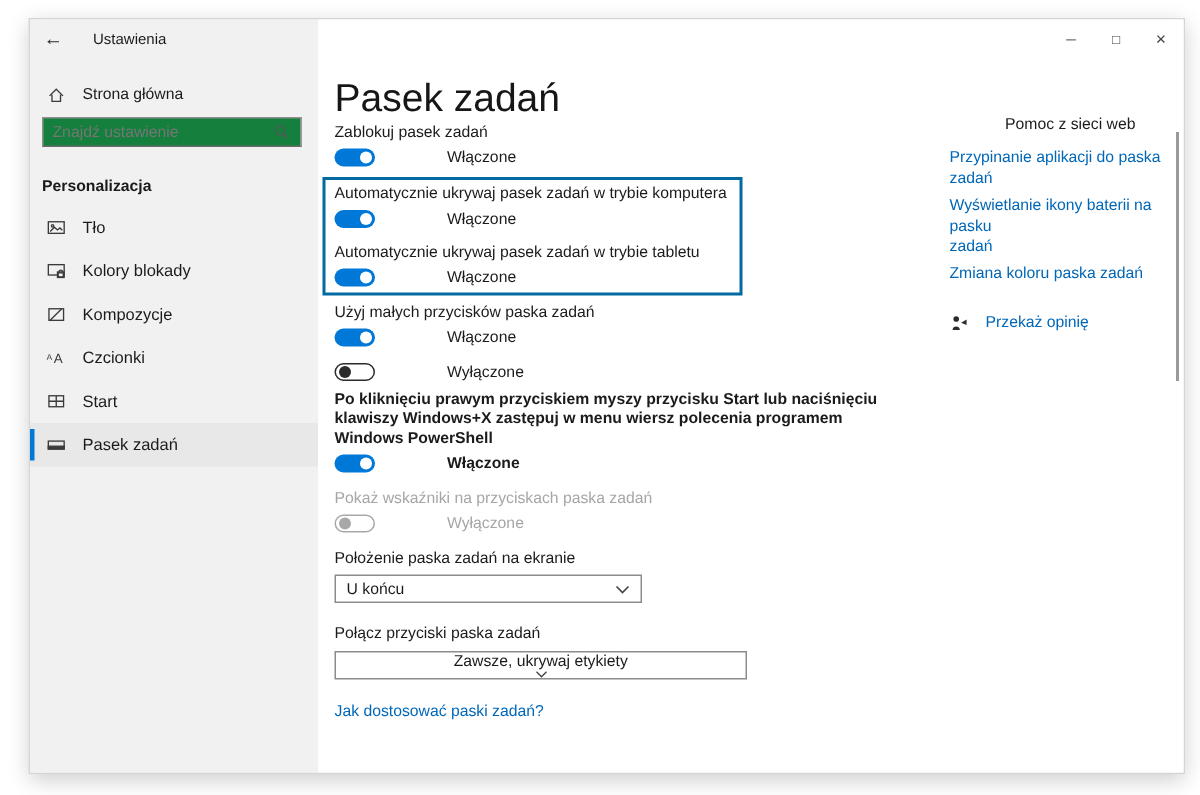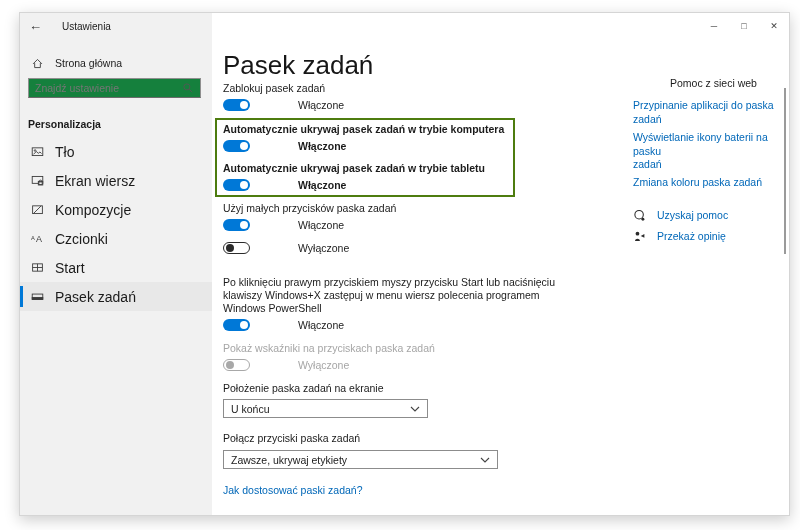--- a/index.html
+++ b/index.html
@@ -17,57 +17,57 @@
   .search-box{position:absolute;left:8px;top:65px;width:173px;height:20px;background:#15803d;
     border:1px solid #8f8f8f;border-bottom-color:#6b6b6b;box-sizing:border-box;display:flex;align-items:center;}
   .search-box input{flex:1;border:none;outline:none;background:transparent;font-size:10.5px;padding:0 0 0 6px;
     font-family:"Liberation Sans",sans-serif;color:#1b1b1b;min-width:0;}
   .search-box input::placeholder{color:#757575;}
   .search-box svg{margin-right:6px;flex:none;}
   .side-header{position:absolute;left:8px;top:94px;font-size:10.5px;font-weight:bold;color:#1b1b1b;margin-top:11px;}
   .side-items{position:absolute;left:0;top:124px;width:100%;}
   .side-item{position:relative;height:29px;display:flex;align-items:center;cursor:pointer;}
   .side-item svg{margin-left:11px;flex:none;}
-  .side-item span{margin-left:11px;font-size:14px;color:#1b1b1b;white-space:nowrap;}
+  .side-item span{margin-left:11px;font-size:11px;color:#1b1b1b;white-space:nowrap;}
   .side-item.selected{background:#e8e8e8;}
   .side-item.selected::before{content:"";position:absolute;left:0;top:4px;bottom:4px;width:3px;background:#0078d7;}
   
   .content{position:absolute;left:192px;top:0;right:0;bottom:0;background:#fff;}
   .win-controls{position:absolute;top:0;right:0;display:flex;}
   .win-controls span{width:30px;height:26px;line-height:26px;text-align:center;font-size:9px;color:#444;cursor:pointer;}
   .main-col{position:absolute;left:11px;top:28px;width:440px;}
   h1{margin:10px 0 0 0;font-size:26px;line-height:28px;font-weight:normal;color:#161616;}
   .setting{margin-top:9px;}
   .setting.first{margin-top:3px;}
   .setting.s4{margin-top:5px;}
-  .setting.s6{margin-top:20px;}
+  .setting.s6{margin-top:4px;font-weight:bold;}
   .setting-label{font-size:10.5px;line-height:13px;color:#1b1b1b;white-space:pre-line;}
   .setting.disabled .setting-label{color:#a6a6a6;}
   .toggle-row{margin-top:4px;height:14px;display:flex;align-items:flex-start;gap:36px;}
   .toggle{width:27px;height:12px;border-radius:7px;position:relative;box-sizing:border-box;cursor:pointer;flex:none;}
   .toggle.on{background:#0078d7;}
   .toggle.on .knob{position:absolute;right:2px;top:2px;width:8px;height:8px;border-radius:50%;background:#fff;}
   .toggle.off{background:transparent;border:1px solid #2b2b2b;}
   .toggle.off .knob{position:absolute;left:2px;top:1px;width:8px;height:8px;border-radius:50%;background:#2b2b2b;}
   .toggle.off.gray{border-color:#a8a8a8;}
   .toggle.off.gray .knob{background:#a8a8a8;}
   .state{margin-left:12px;font-size:10.5px;color:#1b1b1b;}
   .setting.disabled .state{color:#a6a6a6;}
-  .red-group{margin:5px 0 0 -8px;border:2px solid #4d7c0f;padding:3px 9px 2px 6px;width:max-content;font-weight:bold;}
+  .red-group{margin:5px 0 0 -8px;border:2px solid #0369a1;padding:3px 9px 2px 6px;width:max-content;}
   .red-group .setting-label{white-space:nowrap;}
   .red-group .setting{margin-top:8px;}
   .red-group .setting.first{margin-top:0;}
   .dd-group .setting-label{margin-top:9px;}
   .dd-group.dd2 .setting-label{margin-top:14px;}
   .select{margin-top:4px;height:19px;border:1px solid #8c8c8c;box-sizing:border-box;display:flex;
     align-items:center;padding:0 7px;font-size:10.5px;color:#1b1b1b;background:#fff;cursor:pointer;}
   .select .val{flex:1;white-space:nowrap;}
   .dd2 .select{margin-top:5px;}
   .sel1{width:205px;}
-  .sel2{width:275px;}
+  .sel2{width:275px;flex-direction:column;}
   .footer-link{display:inline-block;margin-top:15px;font-size:10.5px;color:#0067b8;text-decoration:none;cursor:pointer;}
   
   .help-col{position:absolute;left:421px;top:64px;width:160px;}
   .help-title{font-size:10.5px;line-height:13px;color:#1b1b1b;padding-left:37px;}
   .help-link{display:block;font-size:10.5px;line-height:13.5px;color:#0067b8;text-decoration:none;
     white-space:pre-line;cursor:pointer;}
   .help-link.l1{margin-top:9px;}
   .help-link.l2{margin-top:5px;}
   .help-link.l3{margin-top:4px;}
   .help-actions{margin-top:19px;}
@@ -114,21 +114,21 @@
           <path d="M3 11.5 L6.5 8 L9 10.2 L11 8.6 L13 10.5"></path>
         </svg>
         <span>Tło</span>
       </div>
       <div class="side-item">
         <svg width="13" height="13" viewBox="0 0 16 16" class="ic">
           <rect x="1.5" y="3" width="13" height="8.5"></rect>
           <rect x="9" y="9" width="5.5" height="4.5" fill="#f1f1f1"></rect>
           <path d="M10.3 9.8 V8.9 a1.4 1.4 0 0 1 2.8 0 V9.8 M9.6 9.8 h4.2 v3.2 h-4.2 Z"></path>
         </svg>
-        <span>Ekran wiersz</span>
+        <span>Kolory blokady</span>
       </div>
       <div class="side-item">
         <svg width="13" height="13" viewBox="0 0 16 16" class="ic">
           <rect x="2" y="3.5" width="12" height="9.5"></rect>
             <line x1="3" y1="13" x2="12.5" y2="3.5"></line>
         </svg>
         <span>Kompozycje</span>
       </div>
       <div class="side-item">
         <svg width="13" height="13" viewBox="0 0 16 16">
@@ -270,27 +270,20 @@
     </div>
 
     <div class="help-col">
       <div class="help-title">Pomoc z sieci web</div>
       <a class="help-link l1">Przypinanie aplikacji do paska zadań</a>
       <a class="help-link l2">Wyświetlanie ikony baterii na pasku
 zadań</a>
       <a class="help-link l3">Zmiana koloru paska zadań</a>
 
       <div class="help-actions">
-        <div class="action-row first">
-          <svg width="13" height="13" viewBox="0 0 16 16" style="stroke:#2b2b2b;fill:none;stroke-width:1.3;">
-            <circle cx="7.5" cy="7" r="5.2"></circle>
-            <circle cx="12.2" cy="12.6" r="1.8" fill="#2b2b2b" stroke="none"></circle>
-          </svg>
-          <a>Uzyskaj pomoc</a>
-        </div>
         <div class="action-row">
           <svg width="13" height="13" viewBox="0 0 16 16">
             <circle cx="5.5" cy="4.5" r="2.3" fill="#2b2b2b"></circle>
             <path d="M2.5 13.5 C2.5 9.8 8.5 9.8 8.5 13.5 Z" fill="#2b2b2b"></path>
             <polygon points="9.5,7.5 14,5 14,9.5" fill="#2b2b2b"></polygon>
           </svg>
           <a>Przekaż opinię</a>
         </div>
       </div>
     </div>

